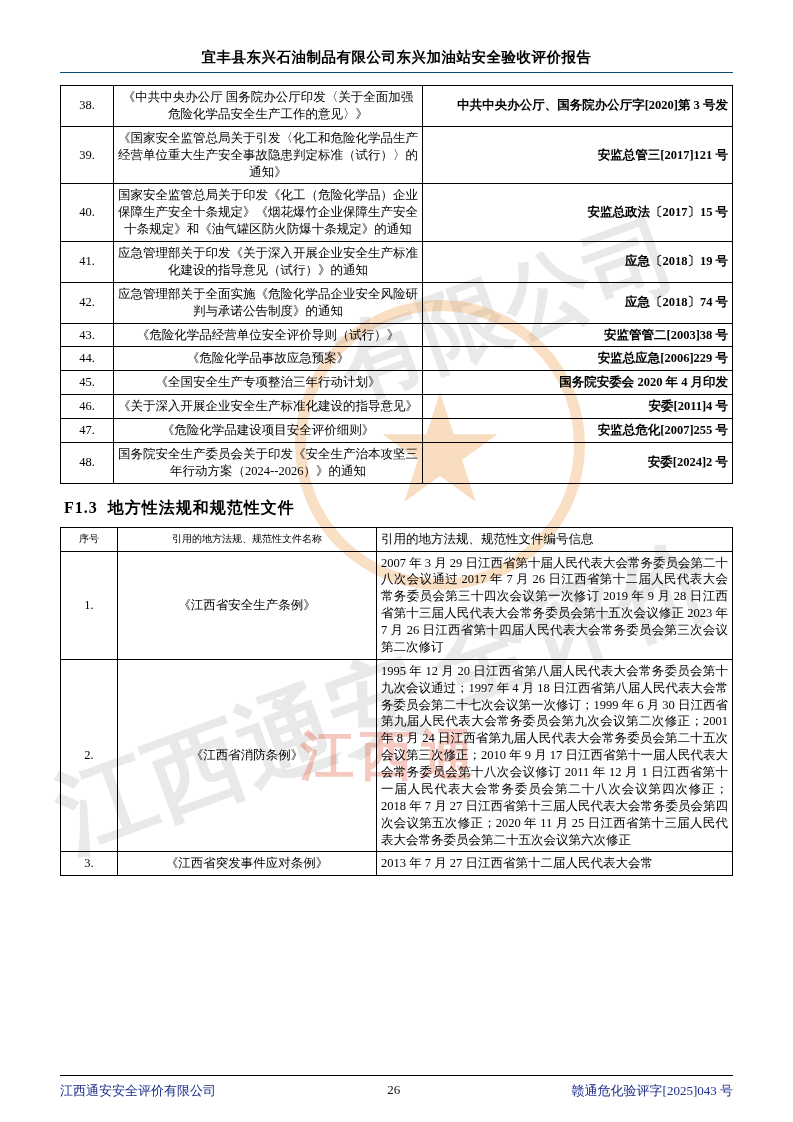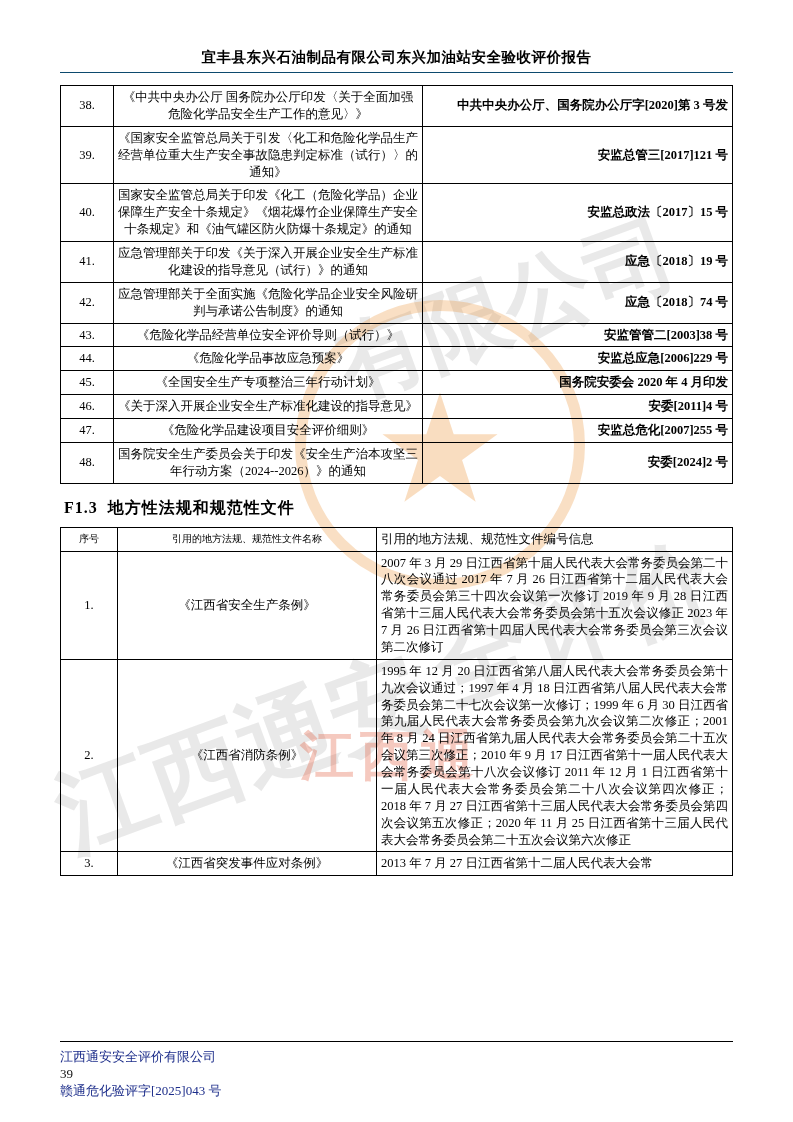--- a/index.html
+++ b/index.html
@@ -95,21 +95,20 @@
     right: 60px;
     bottom: 22px;
     z-index: 2;
     border-top: 1px solid #000;
     padding-top: 6px;
     display: flex;
     justify-content: space-between;
     font-size: 13px;
     font-family: "Liberation Serif", serif;
     color: #1a1a5a;
-    flex-direction: column;
   }
   .doc-footer .f-left { color: #1c2d8a; }
   .doc-footer .f-mid { color: #111; }
   .doc-footer .f-right { color: #1c2d8a; }
 
   
   table.doc-table {
     position: relative;
     z-index: 2;
     width: 100%;
@@ -248,17 +247,17 @@
       <tr>
         <td class="c-num">3.</td>
         <td class="c-name">《江西省突发事件应对条例》</td>
         <td class="c-info" style="text-align:left">2013 年 7 月 27 日江西省第十二届人民代表大会常</td>
       </tr>
     </tbody>
   </table>
 
   <div class="doc-footer">
     <span class="f-left">江西通安安全评价有限公司</span>
-    <span class="f-mid">39</span>
+    <span class="f-mid">26</span>
     <span class="f-right">赣通危化验评字[2025]043 号</span>
   </div>
 
 </div>
 
 </body></html>

